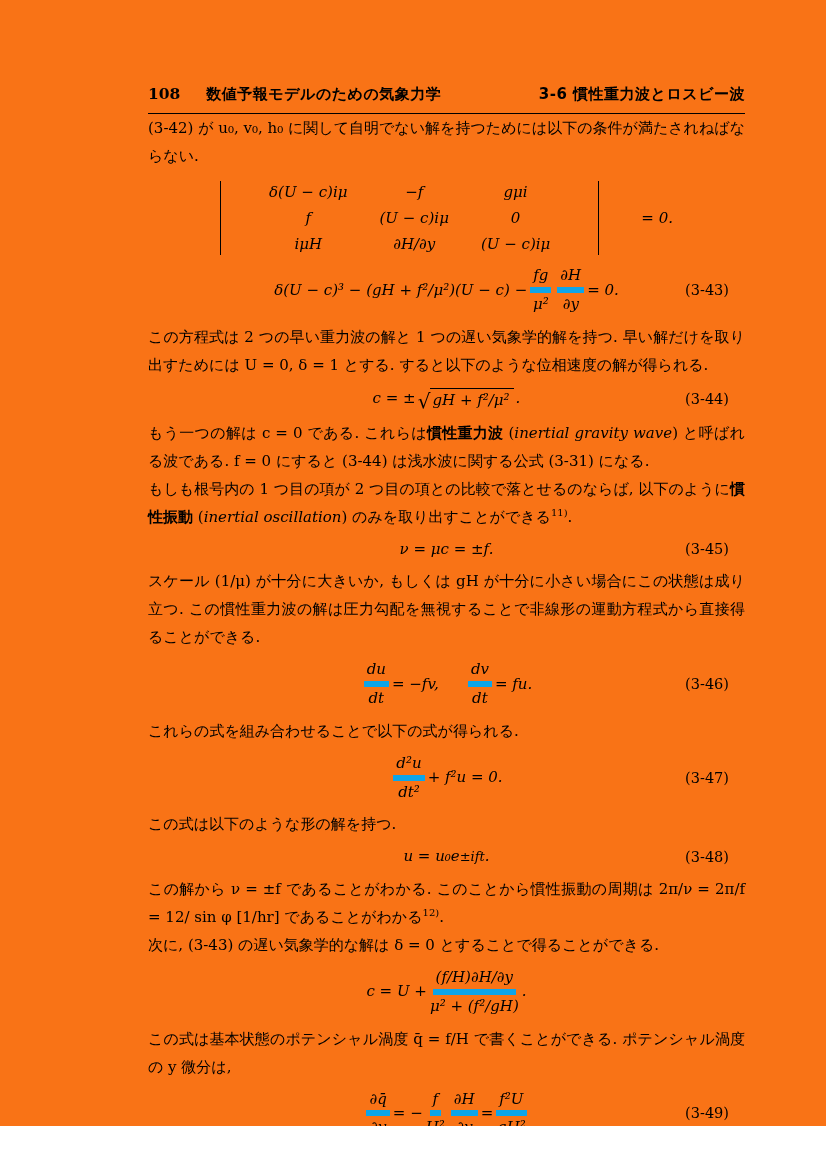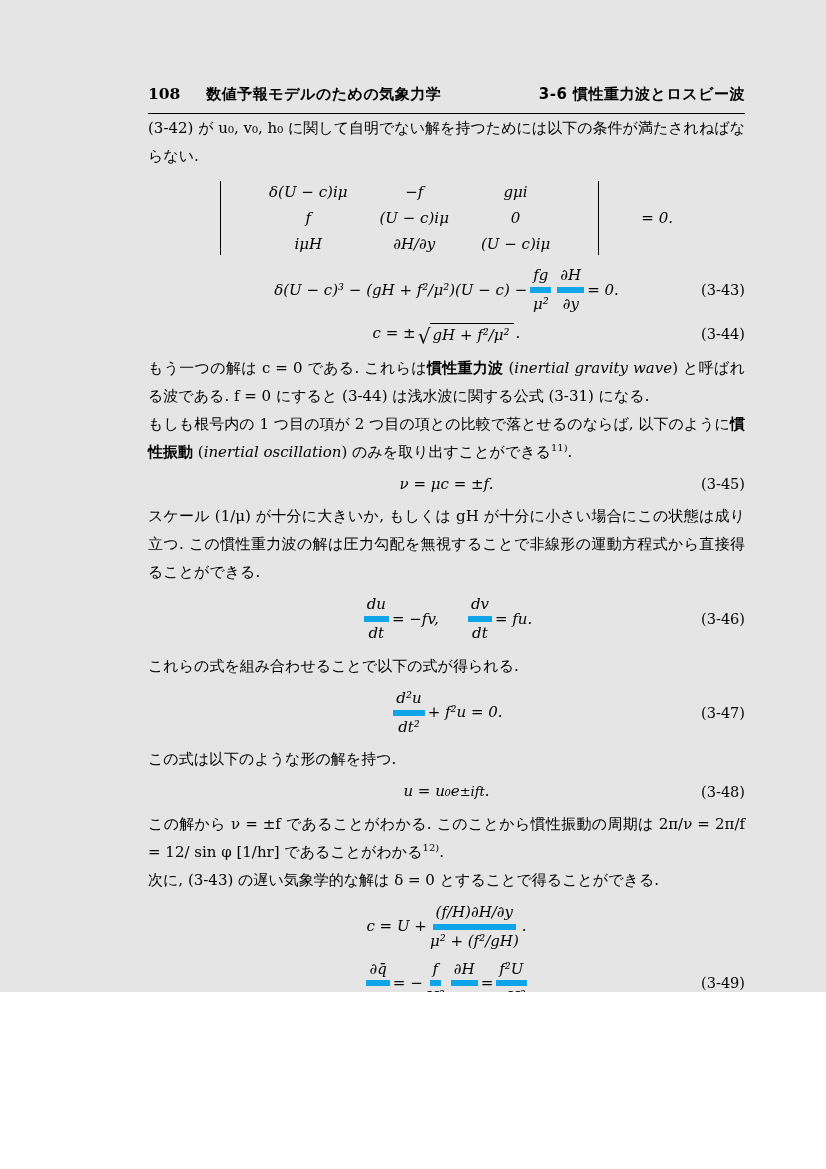--- a/index.html
+++ b/index.html
@@ -1,37 +1,37 @@
 <!DOCTYPE html>
 <html><head>
 <meta charset="utf-8">
 <style>
   html,body{margin:0;padding:0;background:#fff;}
-  .page{position:relative;width:826px;height:992px;background:#e5e5e5;color:#000;
+  .page{position:relative;width:826px;height:1126px;background:#f97316;color:#000;
         font-family:"DejaVu Serif","Liberation Serif",serif;font-size:15px;overflow:hidden;}
   .content{margin:0 81px 0 148px;padding-top:84px;}
   
   .header{display:flex;justify-content:space-between;align-items:baseline;
           border-bottom:1.5px solid #000;padding-bottom:9px;}
   .header .left{display:flex;gap:26px;align-items:baseline;}
   .pagenum{font-weight:bold;font-size:15.5px;}
   .booktitle,.sectiontitle{font-family:"DejaVu Sans","Liberation Sans",sans-serif;
           font-weight:bold;font-size:15px;letter-spacing:.5px;}
   
   p.para{margin:0;line-height:28px;text-align:justify;}
   .mt{margin-top:22px;}
   .vsp{margin-top:14px;}
   .gothic{font-family:"DejaVu Sans","Liberation Sans",sans-serif;font-weight:bold;}
   .eng{font-style:italic;}
   sup.fnref{font-size:10px;line-height:0;}
   
   .eqrow{position:relative;display:flex;justify-content:center;align-items:center;
          margin:9px 0;line-height:1.25;}
   .math{font-style:italic;}
-  .eqnum{position:absolute;right:0;top:50%;transform:translateY(-50%);
+  .eqnum{position:absolute;right:16px;top:50%;transform:translateY(-50%);
          font-style:normal;font-size:14.5px;}
   .frac{display:inline-flex;flex-direction:column;align-items:center;
         vertical-align:middle;margin:0 3px;}
   .frac .num{border-bottom:6px solid #0ea5e9;padding:0 3px 2px;}
   .frac .den{padding-top:2px;}
   .gap{display:inline-block;width:26px;}
   
   .dmat{display:flex;align-items:center;gap:32px;}
   .dbar{align-self:stretch;width:1px;background:#000;margin:2px 0;}
   .dgrid{display:grid;grid-template-columns:auto auto auto;column-gap:32px;row-gap:7px;
@@ -92,20 +92,21 @@
         <span class="den">μ²</span>
       </span>
       <span class="frac math">
         <span class="num">∂H</span>
         <span class="den">∂y</span>
       </span>
       <span class="math">= 0.</span>
       <span class="eqnum">(3-43)</span>
     </div>
 
+    <p class="para">この方程式は 2 つの早い重力波の解と 1 つの遅い気象学的解を持つ. 早い解だけを取り出すためには U = 0, δ = 1 とする. すると以下のような位相速度の解が得られる.</p>
 
     <div class="eqrow">
       <span class="math">c = ±</span>
       <span class="sqrt">
         <span class="radical">√</span>
         <span class="radicand math">gH + f²/μ²</span>
       </span>
       <span class="math">.</span>
       <span class="eqnum">(3-44)</span>
     </div>
@@ -168,20 +169,21 @@
 
     <div class="eqrow">
       <span class="math">c = U +</span>
       <span class="frac math">
         <span class="num">(f/H)∂H/∂y</span>
         <span class="den">μ² + (f²/gH)</span>
       </span>
       <span class="math">.</span>
     </div>
 
+    <p class="para">この式は基本状態のポテンシャル渦度 q̄ = f/H で書くことができる. ポテンシャル渦度の y 微分は,</p>
 
     <div class="eqrow">
       <span class="frac math">
         <span class="num">∂q̄</span>
         <span class="den">∂y</span>
       </span>
       <span class="math">= −</span>
       <span class="frac math">
         <span class="num">f</span>
         <span class="den">H²</span>

